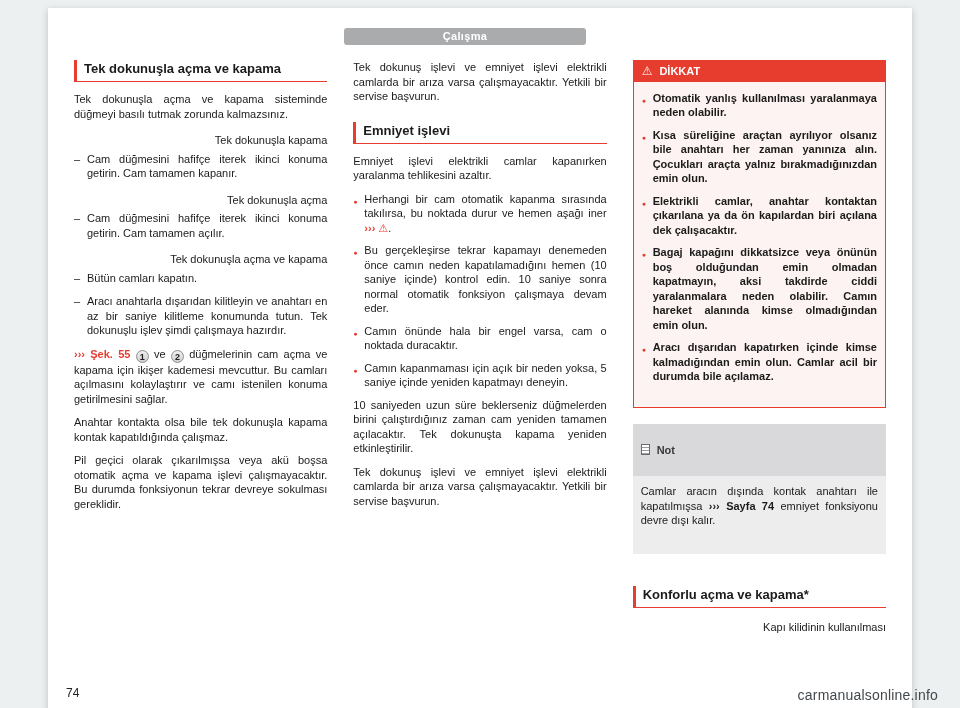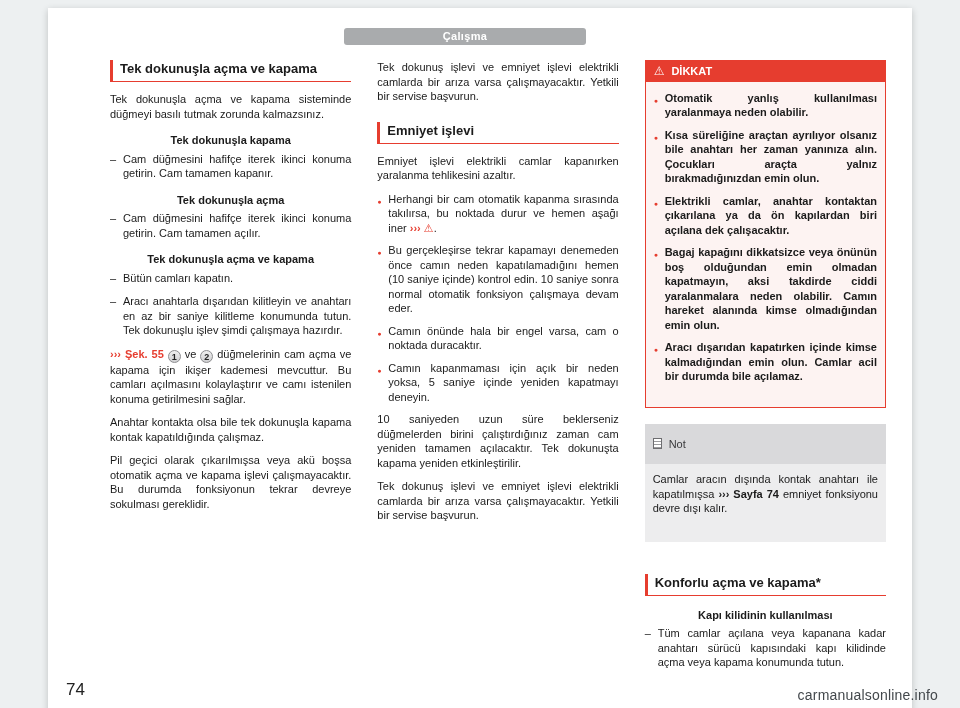--- a/index.html
+++ b/index.html
@@ -17,35 +17,35 @@
     background:#ffffff;
     box-shadow:0 2px 7px rgba(0,0,0,.20);
     padding:52px 26px 0 26px;
   }
   .header-bar {
     position:absolute; left:296px; top:20px; width:242px; height:17px;
     background:#a9abad; border-radius:3px;
     color:#fff; font-size:11px; font-weight:bold;
     text-align:center; line-height:17px; letter-spacing:.3px;
   }
-  .columns { display:flex; gap:26px;margin-left:36px; }
+  .columns { display:flex; gap:26px; }
   .col { flex:1; font-size:11px; line-height:14.5px; text-align:justify; }
 
   .topic-title, .section-heading {
     font-size:13px; font-weight:bold; line-height:15px; text-align:left;
     border-left:3px solid var(--red);
     border-bottom:1px solid var(--red);
     padding:1px 0 5px 7px;
     margin:0 0 10px 0;
   }
   .section-heading { margin-top:2px; }
   .mt { margin-top:18px; }
 
   .para { margin-bottom:9px; }
-  .subhead { font-weight:bold; margin:12px 0 4px 0; text-align:center; }
+  .subhead { font-weight:normal; margin:12px 0 4px 0; text-align:right; }
 
   .dash { position:relative; padding-left:13px; margin-bottom:9px; }
   .dash::before { content:"–"; position:absolute; left:0; top:0; }
 
   .bullet { position:relative; padding-left:11px; margin-bottom:8px; }
   .bullet::before { content:"●"; position:absolute; left:0; top:3px; font-size:7px; color:var(--red); }
 
   .ref { color:var(--red); font-weight:bold; }
   .tri { font-size:11px; }
 
@@ -63,33 +63,33 @@
   .caution-header {
     background:var(--red); color:#fff; font-weight:bold; font-size:11px;
     padding:3px 8px; display:flex; align-items:center; gap:7px;
   }
   .caution-header .tri-white { color:#fff; font-size:12px; line-height:12px; }
   .caution-body { padding:9px 8px 15px 8px; }
   .caution-body .bullet { font-weight:bold; }
 
   .note-box { background:#ededee; margin-bottom:32px; }
   .note-header {
-    background:#d9d9db; padding:13px 8px; font-size:11px; font-weight:normal;
+    background:#d9d9db; padding:19px 8px; font-size:11px; font-weight:bold;
     color:#3a3a3c; display:flex; align-items:center; gap:7px;
   }
   .note-icon {
     display:inline-block; width:9px; height:11px;
     border:1px solid #6d6d70;
     background:repeating-linear-gradient(to bottom,#fff 0 2px,#9b9b9e 2px 3px);
   }
   .note-body { padding:8px 8px 26px 8px; }
   .note-body b { font-weight:bold; }
 
   .page-number {
-    position:absolute; left:18px; bottom:12px; font-size:17px; color:#222;
+    position:absolute; left:18px; bottom:12px; font-size:12px; color:#222;
   }
   .watermark {
     position:absolute; right:22px; bottom:5px;
     font-size:14px; color:#43484c; letter-spacing:.2px;
   }
 </style>
 </head>
 <body>
 
 <div class="page">
@@ -169,21 +169,20 @@
         </div>
         <div class="note-body">
           <span>Camlar aracın dışında kontak anahtarı ile kapatılmışsa</span>
           <b>››› Sayfa 74</b>
           <span>emniyet fonksiyonu devre dışı kalır.</span>
         </div>
       </div>
 
       <h2 class="section-heading">Konforlu açma ve kapama*</h2>
       <p class="subhead">Kapı kilidinin kullanılması</p>
-      <p class="dash">Tüm camlar açılana veya kapanana kadar anahtarı sürücü kapısındaki kapı kilidinde açma veya kapama konumunda tutun.</p>
     </div>
 
   </div>
 
   <div class="page-number">74</div>
 </div>
 
 <div class="watermark">carmanualsonline.info</div>
 
 </body></html>

